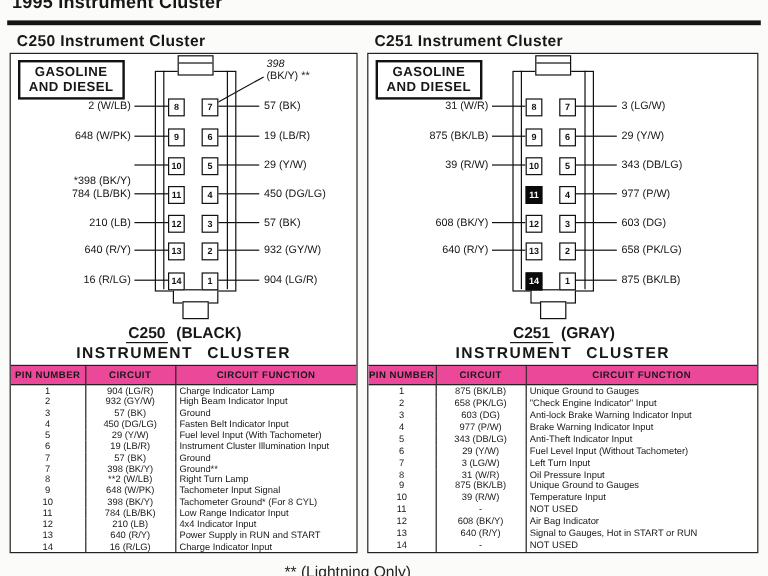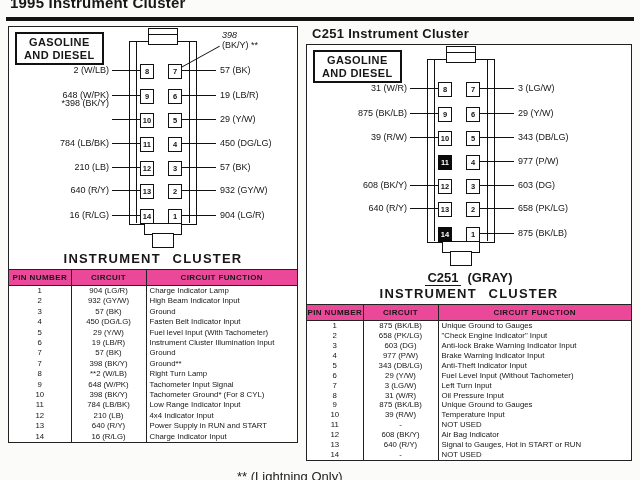--- a/index.html
+++ b/index.html
@@ -83,20 +83,21 @@
 
   .footnote{position:absolute;left:205px;top:469px;font-size:13px;color:#222;white-space:nowrap;margin-left:32px;}
 </style>
 </head>
 <body>
 
 <div class="title">1995 Instrument Cluster</div>
 <div class="title-rule"></div>
 
 <section class="col col-left">
+  <h2>C250  Instrument Cluster</h2>
   <div class="panel">
     <div class="diagram" id="diagram-0">
       <div class="fuel-box">
         <div>GASOLINE</div>
         <div>AND DIESEL</div>
       </div>
       <div class="housing-outer"></div>
       <div class="housing-inner"></div>
       <div class="tab-top">
           <i></i>
@@ -107,21 +108,21 @@
       <div class="extra-lbl e0">398</div>
       <div class="extra-lbl e1">(BK/Y) **</div>
     <div class="pin-box" style="left: 131px; top: 37px;">8</div>
         <div class="wire" style="left: 103px; top: 43px; width: 28px;"></div>
         <div class="wlabel l" style="top: 38px;">2 (W/LB)</div>
         <div class="pin-box" style="left: 131px; top: 62px;">9</div>
         <div class="wire" style="left: 103px; top: 68px; width: 28px;"></div>
         <div class="wlabel l" style="top: 63px;">648 (W/PK)</div>
         <div class="pin-box" style="left: 131px; top: 86px;">10</div>
         <div class="wire" style="left: 103px; top: 92px; width: 28px;"></div>
-        <div class="wlabel l" style="top: 71px;">*398 (BK/Y)</div>
+        <div class="wlabel l" style="top: 100px;">*398 (BK/Y)</div>
         <div class="pin-box" style="left: 131px; top: 110px;">11</div>
         <div class="wire" style="left: 103px; top: 116px; width: 28px;"></div>
         <div class="wlabel l" style="top: 111px;">784 (LB/BK)</div>
         <div class="pin-box" style="left: 131px; top: 134px;">12</div>
         <div class="wire" style="left: 103px; top: 140px; width: 28px;"></div>
         <div class="wlabel l" style="top: 135px;">210 (LB)</div>
         <div class="pin-box" style="left: 131px; top: 157px;">13</div>
         <div class="wire" style="left: 103px; top: 163px; width: 28px;"></div>
         <div class="wlabel l" style="top: 158px;">640 (R/Y)</div>
         <div class="pin-box" style="left: 131px; top: 182px;">14</div>
@@ -142,20 +143,23 @@
         <div class="pin-box" style="left: 159px; top: 134px;">3</div>
         <div class="wire" style="left: 171px; top: 140px; width: 36px;"></div>
         <div class="wlabel r" style="top: 135px;">57 (BK)</div>
         <div class="pin-box" style="left: 159px; top: 157px;">2</div>
         <div class="wire" style="left: 171px; top: 163px; width: 36px;"></div>
         <div class="wlabel r" style="top: 158px;">932 (GY/W)</div>
         <div class="pin-box" style="left: 159px; top: 182px;">1</div>
         <div class="wire" style="left: 171px; top: 188px; width: 36px;"></div>
         <div class="wlabel r" style="top: 183px;">904 (LG/R)</div>
       </div>
+    <div class="conn-name">
+      <span class="cname">C250</span><span>(BLACK)</span>
+    </div>
     <div class="conn-sub">INSTRUMENT CLUSTER</div>
     <div class="tablewrap">
       <table class="pin-table" id="table-0">
         <colgroup>
             <col class="c-pin">
             <col class="c-cir">
             <col>
           </colgroup>
         <thead>
             <tr>

